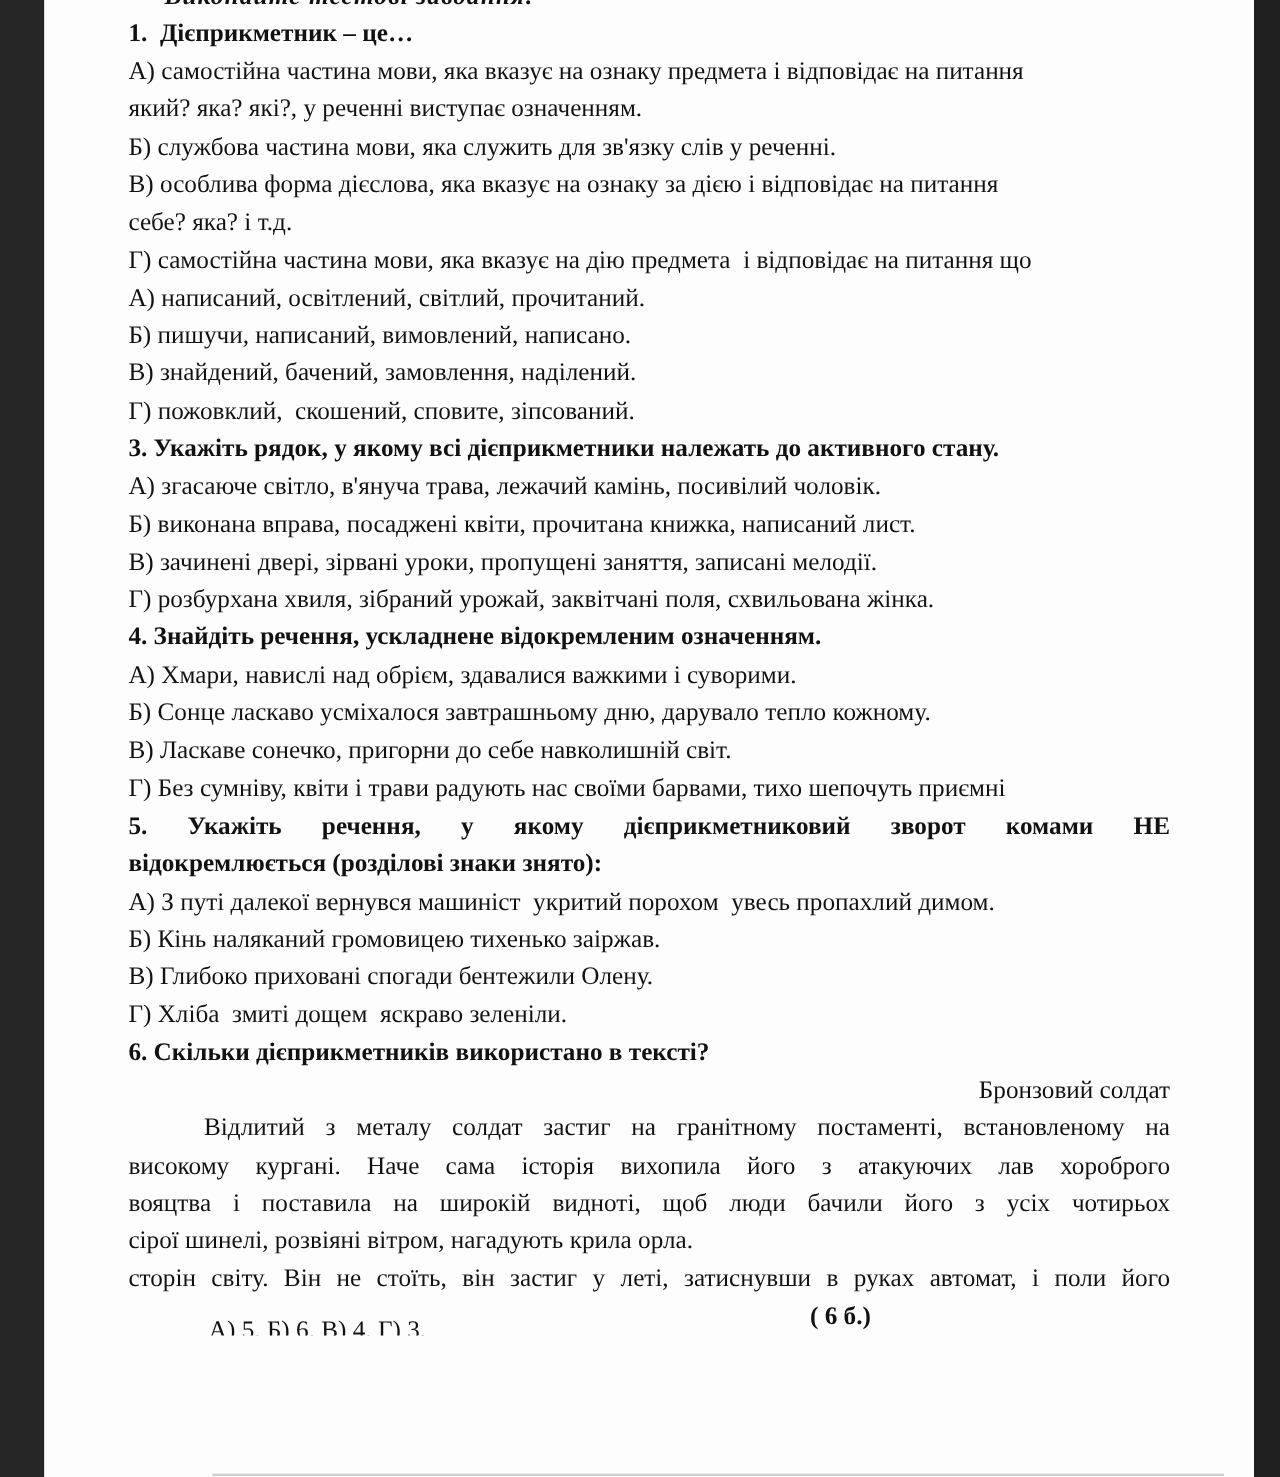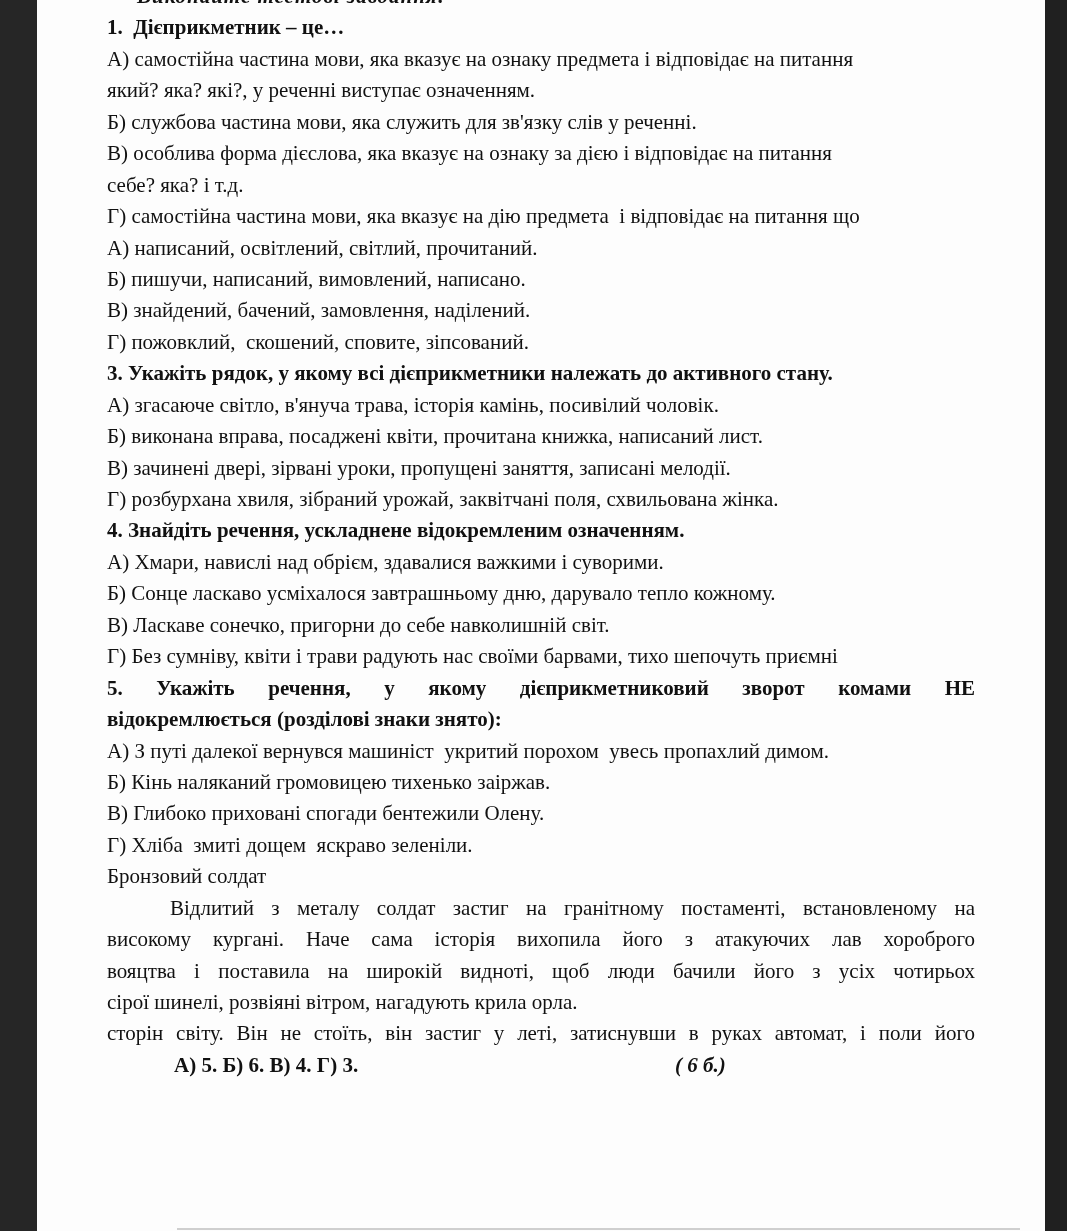--- a/index.html
+++ b/index.html
@@ -19,24 +19,24 @@
     font-size:21px;
   }
   .line{
     height:31.45px;line-height:31.45px;
     white-space:pre-wrap;overflow:hidden;
   }
   .b{font-weight:bold;}
   .hdr{font-style:italic;font-weight:bold;padding-left:30px;letter-spacing:1px;}
   .jl{text-align:justify;text-align-last:justify;white-space:normal;}
   .ind{text-indent:63px;}
-  .ctr{text-align:left;}
+  .ctr{text-align:right;}
   .answers-row{position:relative;}
-  .answers-row .opts{position:absolute;left:67px;top:0;font-weight:bold;}
-  .answers-row .score{position:absolute;left:568px;top:0;font-weight:bold;font-style:italic;}
+  .answers-row .opts{position:absolute;left:67px;top:12px;}
+  .answers-row .score{position:absolute;left:568px;top:0;font-weight:bold;}
   .scan-edge{position:absolute;left:140px;right:25px;bottom:1px;height:2px;background:#cfcfcf;}
 </style>
 </head>
 <body>
 
 <div class="side-bar left"></div>
 <div class="side-bar right"></div>
 
 <div class="page">
   <div class="content">
@@ -50,38 +50,39 @@
     <div class="line">В) особлива форма дієслова, яка вказує на ознаку за дією і відповідає на питання</div>
     <div class="line">себе? яка? і т.д.</div>
     <div class="line">Г) самостійна частина мови, яка вказує на дію предмета  і відповідає на питання що</div>
 
     <div class="line">А) написаний, освітлений, світлий, прочитаний.</div>
     <div class="line">Б) пишучи, написаний, вимовлений, написано.</div>
     <div class="line">В) знайдений, бачений, замовлення, наділений.</div>
     <div class="line">Г) пожовклий,  скошений, сповите, зіпсований.</div>
 
     <div class="line b">3. Укажіть рядок, у якому всі дієприкметники належать до активного стану.</div>
-    <div class="line">А) згасаюче світло, в'януча трава, історія камінь, посивілий чоловік.</div>
+    <div class="line">А) згасаюче світло, в'януча трава, лежачий камінь, посивілий чоловік.</div>
     <div class="line">Б) виконана вправа, посаджені квіти, прочитана книжка, написаний лист.</div>
     <div class="line">В) зачинені двері, зірвані уроки, пропущені заняття, записані мелодії.</div>
     <div class="line">Г) розбурхана хвиля, зібраний урожай, заквітчані поля, схвильована жінка.</div>
 
     <div class="line b">4. Знайдіть речення, ускладнене відокремленим означенням.</div>
     <div class="line">А) Хмари, навислі над обрієм, здавалися важкими і суворими.</div>
     <div class="line">Б) Сонце ласкаво усміхалося завтрашньому дню, дарувало тепло кожному.</div>
     <div class="line">В) Ласкаве сонечко, пригорни до себе навколишній світ.</div>
     <div class="line">Г) Без сумніву, квіти і трави радують нас своїми барвами, тихо шепочуть приємні</div>
 
     <div class="line b jl">5. Укажіть речення, у якому дієприкметниковий зворот комами НЕ</div>
     <div class="line b">відокремлюється (розділові знаки знято):</div>
     <div class="line">А) З путі далекої вернувся машиніст  укритий порохом  увесь пропахлий димом.</div>
     <div class="line">Б) Кінь наляканий громовицею тихенько заіржав.</div>
     <div class="line">В) Глибоко приховані спогади бентежили Олену.</div>
     <div class="line">Г) Хліба  змиті дощем  яскраво зеленіли.</div>
 
+    <div class="line b">6. Скільки дієприкметників використано в тексті?</div>
     <div class="line ctr">Бронзовий солдат</div>
     <div class="line jl ind">Відлитий з металу солдат застиг на гранітному постаменті,  встановленому на</div>
     <div class="line jl">високому кургані. Наче сама історія вихопила його з атакуючих лав хороброго</div>
     <div class="line jl">вояцтва і поставила на широкій видноті, щоб люди бачили його з усіх чотирьох</div>
     <div class="line">сірої шинелі, розвіяні вітром, нагадують крила орла.</div>
     <div class="line jl">сторін світу. Він не стоїть, він застиг у леті, затиснувши в руках автомат, і поли його</div>
 
     <div class="line answers-row">
       <span class="opts">А) 5. Б) 6. В) 4. Г) 3.</span>
       <span class="score">( 6 б.)</span>

